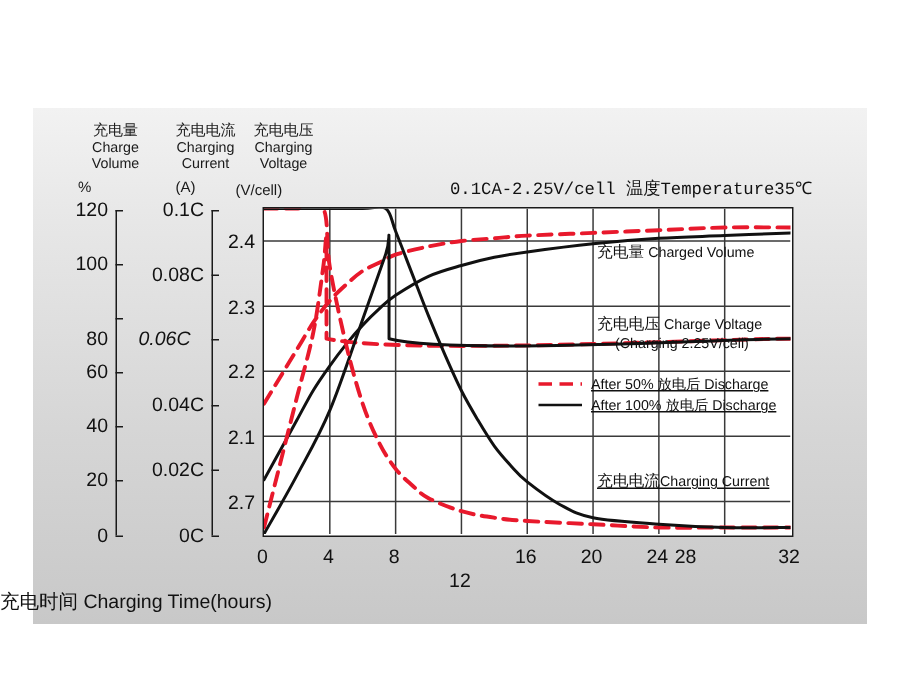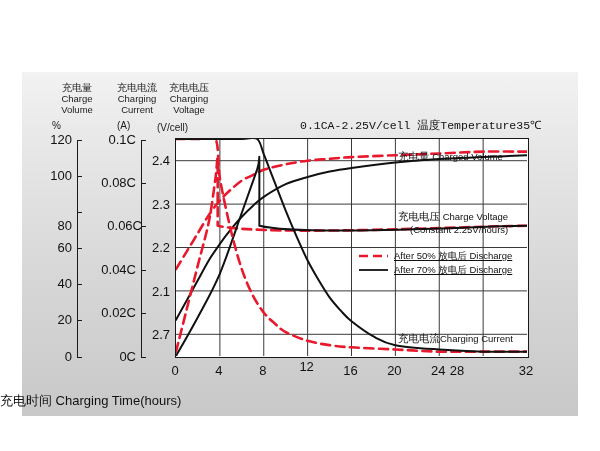--- a/index.html
+++ b/index.html
@@ -103,21 +103,21 @@
       <div class="tick" style="left: 77px; top: 140px;"></div>
       <div class="ticklab" style="left: 2px; width: 70px; top: 132.6px;">120</div>
       <div class="spine" style="left: 141px; top: 139.6px; height: 217px;"></div>
       <div class="tick" style="left: 141px; top: 357px;"></div>
       <div class="ticklab" style="left: 66px; width: 70px; top: 349.6px;">0C</div>
       <div class="tick" style="left: 141px; top: 313px;"></div>
       <div class="ticklab" style="left: 66px; width: 70px; top: 306.2px;">0.02C</div>
       <div class="tick" style="left: 141px; top: 270px;"></div>
       <div class="ticklab" style="left: 66px; width: 70px; top: 262.8px;">0.04C</div>
       <div class="tick" style="left: 141px; top: 226px;"></div>
-      <div class="ticklab" style="left: 72px; width: 70px; top: 219.4px;">0.06C</div>
+      <div class="ticklab" style="left: 57px; width: 70px; top: 219.4px; font-style: italic;">0.06C</div>
       <div class="tick" style="left: 141px; top: 183px;"></div>
       <div class="ticklab" style="left: 66px; width: 70px; top: 176px;">0.08C</div>
       <div class="tick" style="left: 141px; top: 140px;"></div>
       <div class="ticklab" style="left: 66px; width: 70px; top: 132.6px;">0.1C</div>
       <div class="ticklab" style="left: 100px; width: 70px; top: 327.9px;">2.7</div>
       <div class="ticklab" style="left: 100px; width: 70px; top: 284.5px;">2.1</div>
       <div class="ticklab" style="left: 100px; width: 70px; top: 241.1px;">2.2</div>
       <div class="ticklab" style="left: 100px; width: 70px; top: 197.7px;">2.3</div>
       <div class="ticklab" style="left: 100px; width: 70px; top: 154.3px;">2.4</div>
     </div>
@@ -137,48 +137,48 @@
         <line x1="0" y1="65.10000000000014" x2="351" y2="65.10000000000014" stroke="#3a3a3a" stroke-width="1"></line>
         <line x1="0" y1="21.700000000000102" x2="351" y2="21.700000000000102" stroke="#3a3a3a" stroke-width="1"></line>
         <path d="M0.00,130.20 C1.83,127.19 7.31,118.14 10.97,112.12 C14.63,106.09 18.28,100.06 21.94,94.03 C25.59,88.01 29.25,81.37 32.91,75.95 C36.56,70.52 40.22,65.70 43.88,61.48 C47.53,57.26 51.19,53.95 54.84,50.63 C58.50,47.32 62.16,44.00 65.81,41.59 C69.47,39.18 73.13,37.97 76.78,36.17 C80.44,34.36 82.27,32.55 87.75,30.74 C93.23,28.93 102.38,26.82 109.69,25.32 C117.00,23.81 124.31,22.60 131.63,21.70 C138.94,20.80 146.25,20.49 153.56,19.89 C160.88,19.29 164.53,18.69 175.50,18.08 C186.47,17.48 204.75,16.88 219.38,16.27 C234.00,15.67 248.63,15.07 263.25,14.47 C277.88,13.86 292.50,12.96 307.13,12.66 C321.75,12.36 343.69,12.66 351.00,12.66" fill="none" stroke="#e8192c" stroke-width="2.6" stroke-linecap="round" stroke-linejoin="round" stroke-dasharray="9,5.5"></path>
         <path d="M0.00,180.83 C1.83,177.52 7.31,167.57 10.97,160.94 C14.63,154.31 18.28,147.68 21.94,141.05 C25.59,134.42 29.25,127.19 32.91,121.16 C36.56,115.13 40.22,110.01 43.88,104.88 C47.53,99.76 51.19,94.94 54.84,90.42 C58.50,85.90 62.16,81.68 65.81,77.76 C69.47,73.84 73.13,70.22 76.78,66.91 C80.44,63.59 82.27,61.48 87.75,57.87 C93.23,54.25 102.38,48.52 109.69,45.21 C117.00,41.89 124.31,40.08 131.63,37.98 C138.94,35.87 146.25,34.06 153.56,32.55 C160.88,31.04 164.53,30.44 175.50,28.93 C186.47,27.43 204.75,25.02 219.38,23.51 C234.00,22.00 248.63,20.80 263.25,19.89 C277.88,18.99 292.50,18.69 307.13,18.08 C321.75,17.48 343.69,16.58 351.00,16.27" fill="none" stroke="#111111" stroke-width="2" stroke-linecap="round" stroke-linejoin="round"></path>
         <path d="M0.00,212.66 C1.83,205.43 7.31,183.73 10.97,169.26 C14.63,154.79 18.28,140.33 21.94,125.86 C25.59,111.39 29.98,96.93 32.91,82.46 C35.83,67.99 38.03,49.19 39.49,39.06 C40.95,28.93 41.32,13.74 41.68,21.70 L41.68,86.80 C93.23,97.65 299.45,86.80 351.00,86.80" fill="none" stroke="#e8192c" stroke-width="2.6" stroke-linecap="round" stroke-linejoin="round" stroke-dasharray="9,5.5"></path>
         <path d="M0.00,217.00 C3.66,210.49 14.63,191.68 21.94,177.94 C29.25,164.20 36.56,151.90 43.88,134.54 C51.19,117.18 59.60,91.14 65.81,73.78 C72.03,56.42 78.24,39.06 81.17,30.38 C84.09,21.70 83.00,12.30 83.36,21.70 L83.36,86.80 C127.97,97.65 306.39,86.80 351.00,86.80" fill="none" stroke="#111111" stroke-width="2" stroke-linecap="round" stroke-linejoin="round"></path>
         <path d="M0.00,0.00 C3.66,0.00 15.36,0.00 21.94,0.00 C28.52,0.00 35.83,-6.51 39.49,0.00 C43.14,6.51 41.32,23.87 43.88,39.06 C46.43,54.25 51.19,75.95 54.84,91.14 C58.50,106.33 62.16,119.35 65.81,130.20 C69.47,141.05 73.13,149.01 76.78,156.24 C80.44,163.47 84.09,168.90 87.75,173.60 C91.41,178.30 95.06,181.19 98.72,184.45 C102.38,187.70 104.20,190.24 109.69,193.13 C115.17,196.02 124.31,199.64 131.63,201.81 C138.94,203.98 146.25,205.06 153.56,206.15 C160.88,207.24 164.53,207.60 175.50,208.32 C186.47,209.04 204.75,209.77 219.38,210.49 C234.00,211.21 248.63,212.30 263.25,212.66 C277.88,213.02 292.50,212.66 307.13,212.66 C321.75,212.66 343.69,212.66 351.00,212.66" fill="none" stroke="#e8192c" stroke-width="2.6" stroke-linecap="round" stroke-linejoin="round" stroke-dasharray="9,5.5"></path>
         <path d="M0.00,0.00 C5.48,0.00 21.94,0.00 32.91,0.00 C43.88,0.00 57.77,0.00 65.81,0.00 C73.86,0.00 77.51,-2.53 81.17,0.00 C84.83,2.53 84.83,7.96 87.75,15.19 C90.67,22.42 95.06,34.00 98.72,43.40 C102.38,52.80 106.03,62.57 109.69,71.61 C113.34,80.65 117.00,89.33 120.66,97.65 C124.31,105.97 127.97,114.29 131.63,121.52 C135.28,128.75 138.94,134.90 142.59,141.05 C146.25,147.20 149.91,153.35 153.56,158.41 C157.22,163.47 160.88,167.45 164.53,171.43 C168.19,175.41 170.02,177.94 175.50,182.28 C180.98,186.62 190.13,193.49 197.44,197.47 C204.75,201.45 208.41,203.98 219.38,206.15 C230.34,208.32 248.63,209.41 263.25,210.49 C277.88,211.58 292.50,212.30 307.13,212.66 C321.75,213.02 343.69,212.66 351.00,212.66" fill="none" stroke="#111111" stroke-width="2" stroke-linecap="round" stroke-linejoin="round"></path>
       </svg>
 
-    <div class="inlab" style="left:222px;top:12px;">
+    <div class="inlab" style="left:222px;top:24px;">
       <span class="cn">充电量</span>
       <span>Charged Volume</span>
     </div>
 
     <div class="inlab" style="left:222px;top:72px;">
       <span class="cn">充电电压</span>
       <span>Charge Voltage</span>
     </div>
-    <div class="inlab" style="left:234px;top:85px;">(Constant 2.25V/hours)</div>
+    <div class="inlab" style="left:234px;top:85px;">(Charging 2.25V/cell)</div>
 
-    <div class="inlab" style="left:222px;top:194px;">
+    <div class="inlab" style="left:222px;top:177px;text-decoration:underline;">
       <span class="cn">充电电流</span><span>Charging Current</span>
     </div>
 
     <svg class="legend-swatches" width="351" height="217" viewBox="0 0 351 217" style="position:absolute;left:0;top:0;pointer-events:none;">
       <line x1="183" y1="117" x2="212" y2="117" stroke="#e8192c" stroke-width="2.4" stroke-dasharray="9,5"></line>
       <line x1="183" y1="131" x2="212" y2="131" stroke="#111111" stroke-width="1.8"></line>
     </svg>
     <div class="legrow" style="left:218px;top:111px;">After 50%  放电后 Discharge</div>
-    <div class="legrow" style="left:218px;top:125px;">After 70%  放电后 Discharge</div>
+    <div class="legrow" style="left:218px;top:125px;">After 100%  放电后 Discharge</div>
   </div>
 
   <div id="xtick-layer">
       <div class="xlab" style="left: 155px; width: 40px; top: 364px;">0</div>
       <div class="xlab" style="left: 198.875px; width: 40px; top: 364px;">4</div>
       <div class="xlab" style="left: 242.75px; width: 40px; top: 364px;">8</div>
-      <div class="xlab" style="left: 286.625px; width: 40px; top: 360px; text-align: center;">12</div>
+      <div class="xlab" style="left: 286.625px; width: 40px; top: 380px; text-align: center;">12</div>
       <div class="xlab" style="left: 330.5px; width: 40px; top: 364px;">16</div>
       <div class="xlab" style="left: 374.375px; width: 40px; top: 364px;">20</div>
       <div class="xlab" style="left: 418.25px; width: 40px; top: 364px;">24</div>
       <div class="xlab" style="left: 437px; width: 40px; top: 364px;">28</div>
       <div class="xlab" style="left: 506px; width: 40px; top: 364px;">32</div>
     </div>
   <div class="xtitle">充电时间 Charging Time(hours)</div>
 </div>
 
 </body></html>

